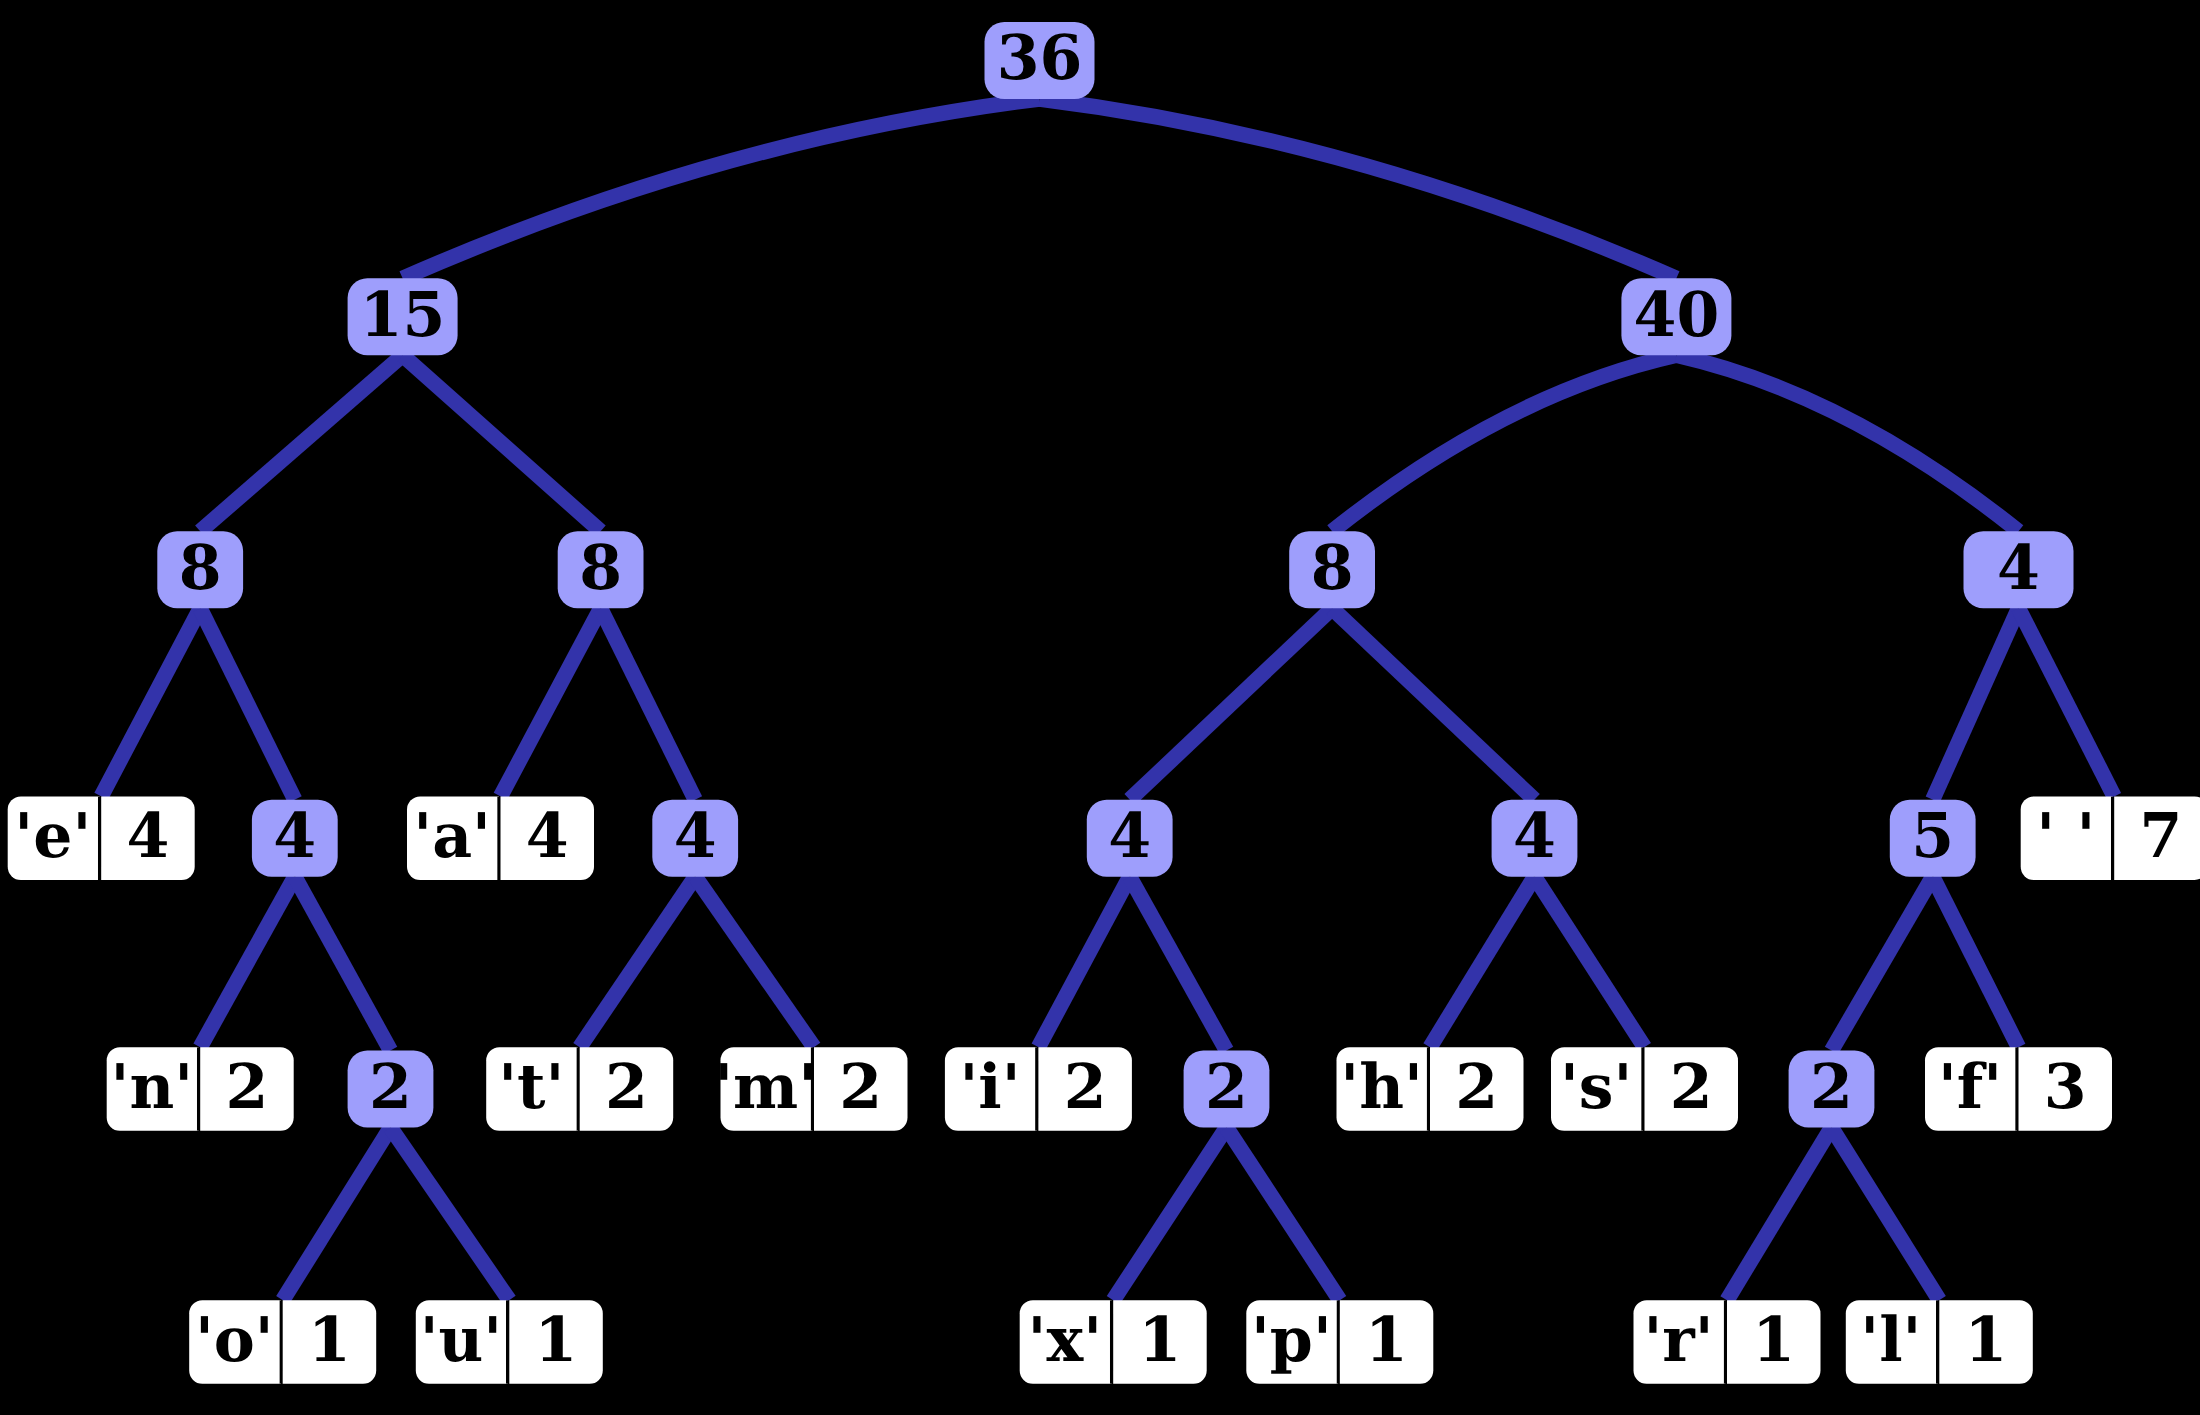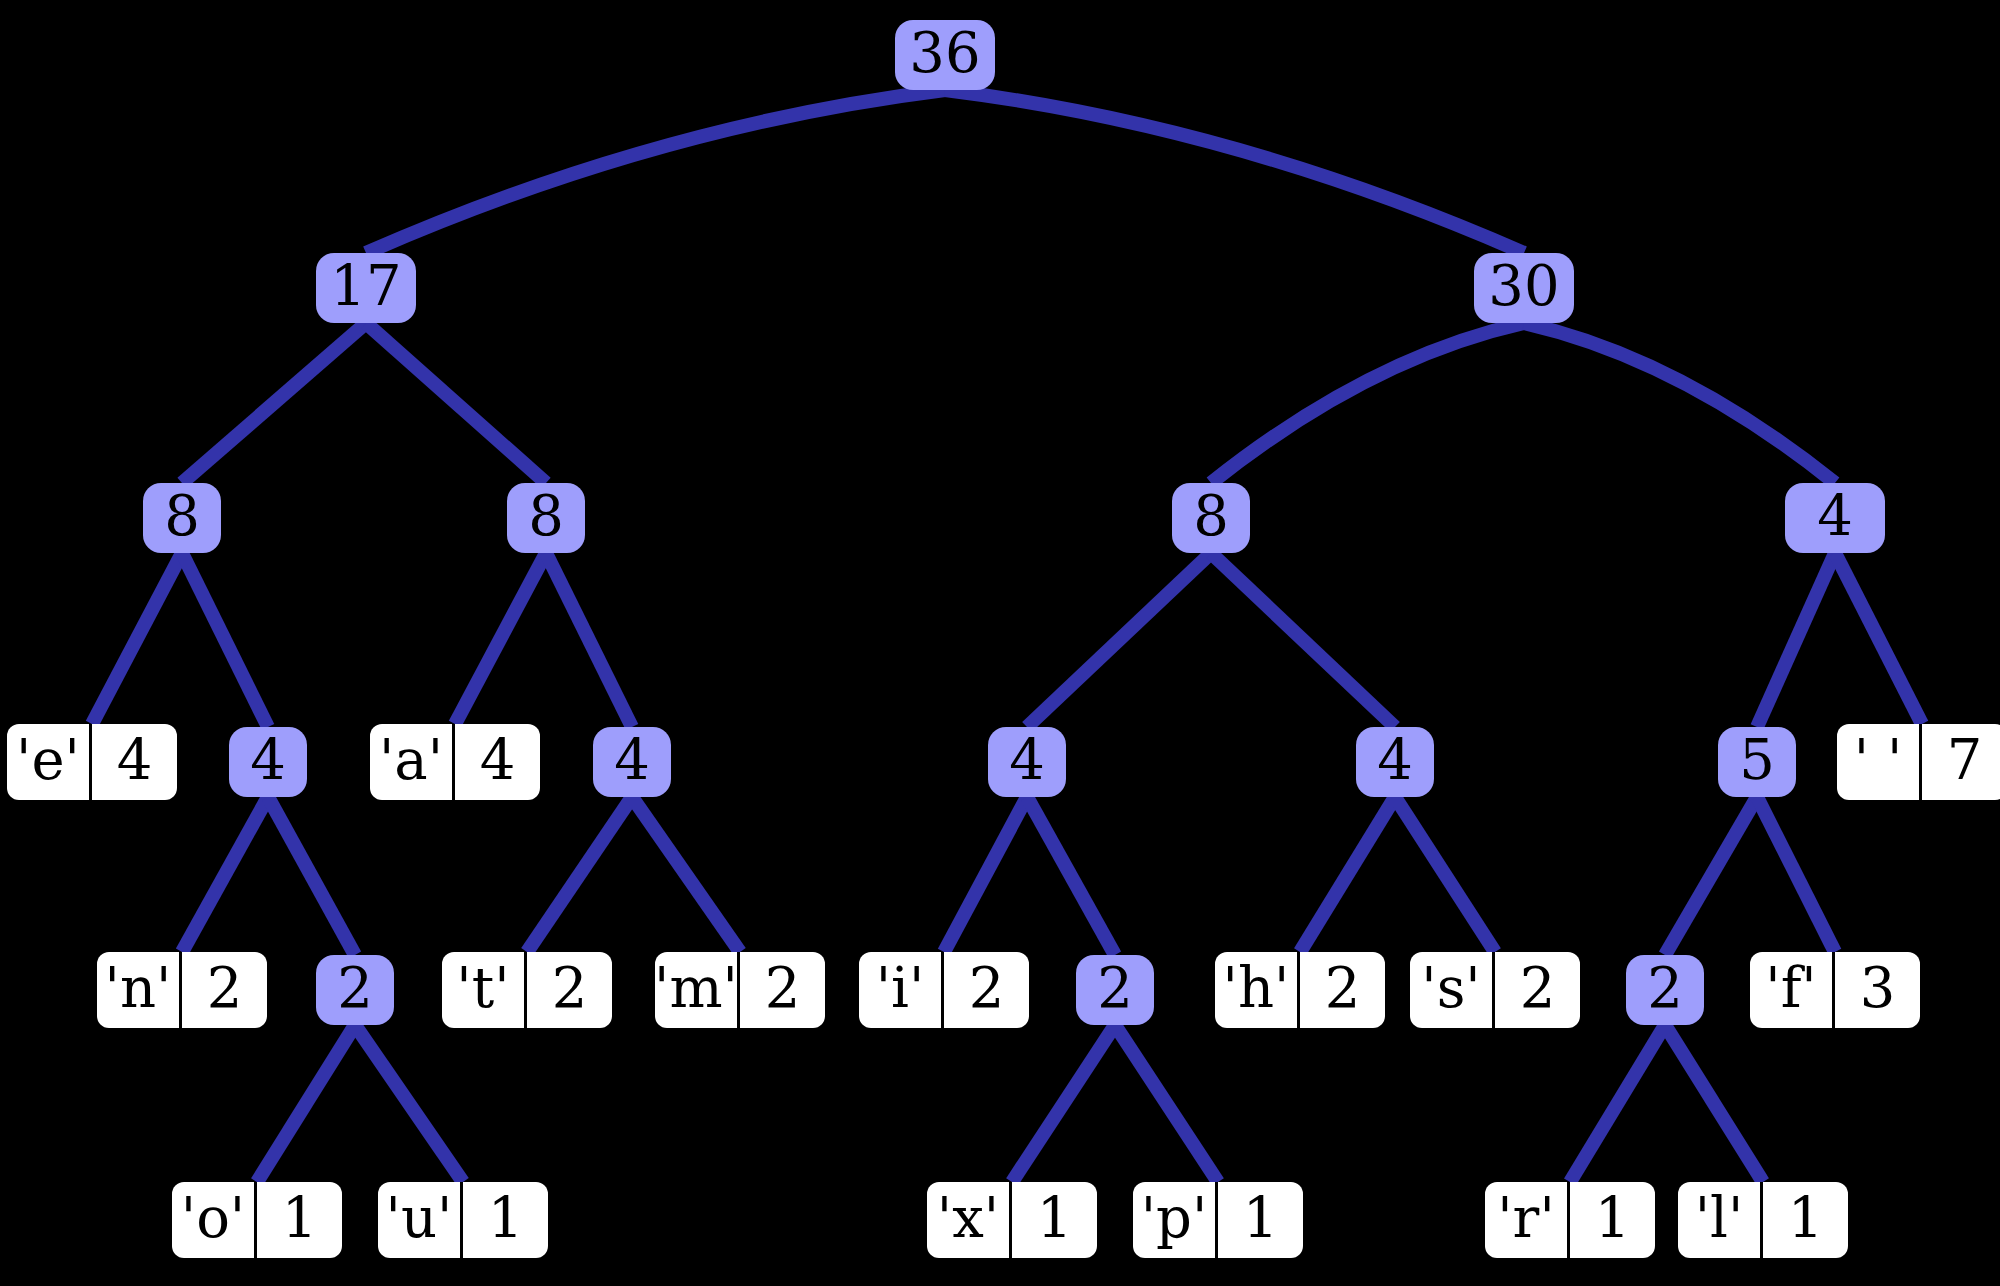--- a/index.html
+++ b/index.html
@@ -21,20 +21,21 @@
     top: 0;
     width: 2000px;
     height: 1286px;
   }
   .node {
     position: absolute;
     box-sizing: border-box;
     display: flex;
     align-items: stretch;
     justify-content: center;
+    font-weight: bold;
   }
   .internal {
     background: #9e9efc;
     border-radius: 18px;
     color: #000000;
     align-items: center;
     justify-content: center;
     font-size: 56px;
     line-height: 1;
     padding-bottom: 4px;
@@ -92,22 +93,22 @@
       <path d="M 1757 797 L 1835 952" stroke="#3333aa" stroke-width="14" stroke-linecap="butt" fill="none"></path>
       <path d="M 355 1025 L 257 1182" stroke="#3333aa" stroke-width="14" stroke-linecap="butt" fill="none"></path>
       <path d="M 355 1025 L 463 1182" stroke="#3333aa" stroke-width="14" stroke-linecap="butt" fill="none"></path>
       <path d="M 1115 1025 L 1012 1182" stroke="#3333aa" stroke-width="14" stroke-linecap="butt" fill="none"></path>
       <path d="M 1115 1025 L 1218 1182" stroke="#3333aa" stroke-width="14" stroke-linecap="butt" fill="none"></path>
       <path d="M 1665 1025 L 1570 1182" stroke="#3333aa" stroke-width="14" stroke-linecap="butt" fill="none"></path>
       <path d="M 1665 1025 L 1763 1182" stroke="#3333aa" stroke-width="14" stroke-linecap="butt" fill="none"></path>
     </svg>
   <div id="nodes">
       <div class="node internal" style="left: 895px; top: 20px; width: 100px; height: 70px;">36</div>
-      <div class="node internal" style="left: 316px; top: 253px; width: 100px; height: 70px;">17</div>
-      <div class="node internal" style="left: 1474px; top: 253px; width: 100px; height: 70px;">30</div>
+      <div class="node internal" style="left: 316px; top: 253px; width: 100px; height: 70px;">15</div>
+      <div class="node internal" style="left: 1474px; top: 253px; width: 100px; height: 70px;">40</div>
       <div class="node internal" style="left: 143px; top: 483px; width: 78px; height: 70px;">8</div>
       <div class="node internal" style="left: 507px; top: 483px; width: 78px; height: 70px;">8</div>
       <div class="node internal" style="left: 1172px; top: 483px; width: 78px; height: 70px;">8</div>
       <div class="node internal" style="left: 1785px; top: 483px; width: 100px; height: 70px;">4</div>
       <div class="node leaf" style="left: 7px; top: 724px; width: 170px; height: 76px;">
         <div class="cell left" style="width: 85px;">'e'</div>
         <div class="cell right" style="width: 85px;">4</div>
       </div>
       <div class="node internal" style="left: 229px; top: 727px; width: 78px; height: 70px;">4</div>
       <div class="node leaf" style="left: 370px; top: 724px; width: 170px; height: 76px;">

